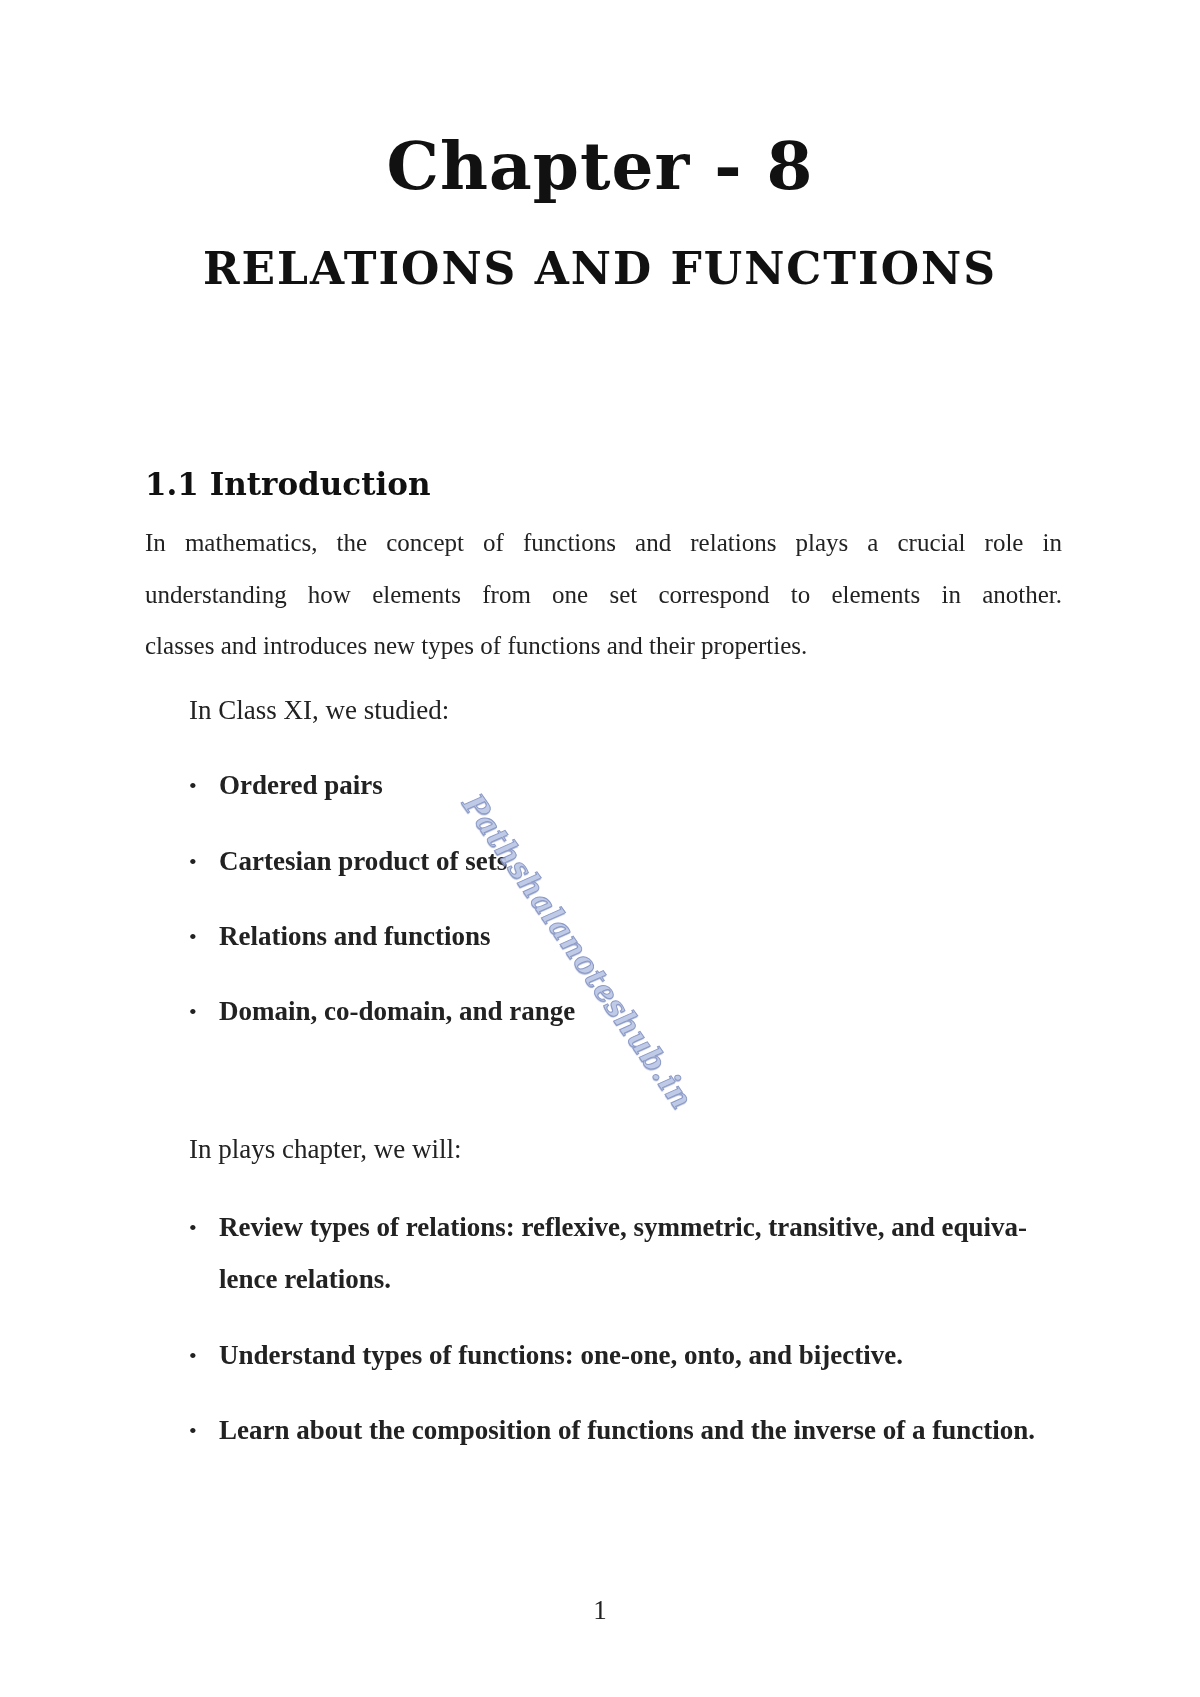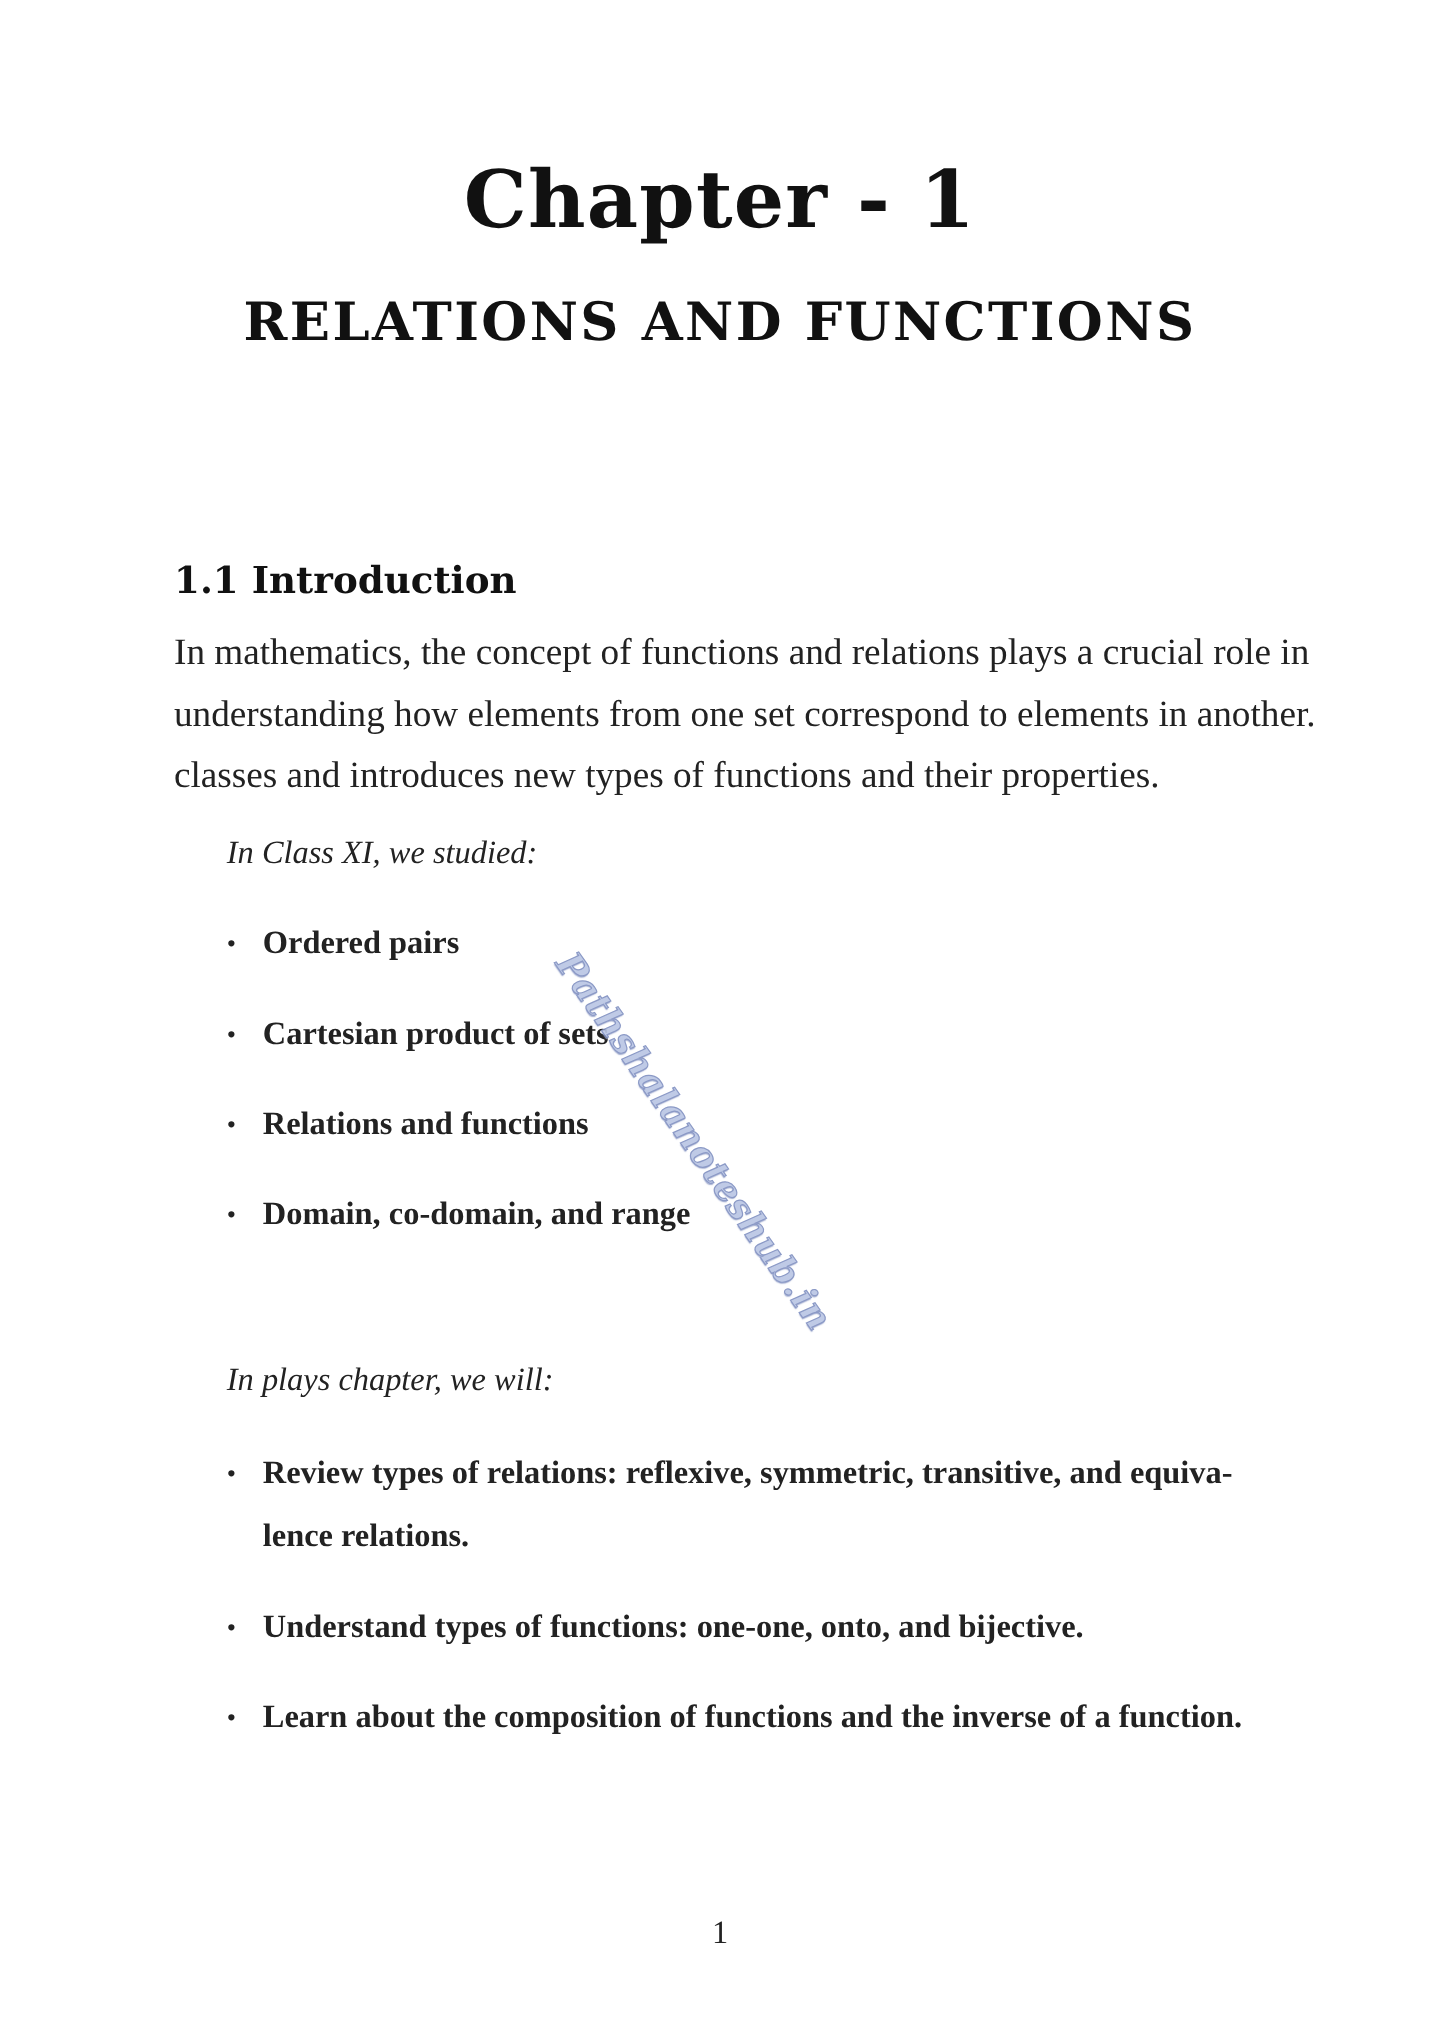--- a/index.html
+++ b/index.html
@@ -54,42 +54,41 @@
       font-size: 31px;
       line-height: 40px;
       color: #111;
     }
     .para {
       position: absolute;
       left: 145px;
       width: 917px;
       top: 517px;
       font-family: "Liberation Serif", serif;
-      font-size: 31px;
+      font-size: 25px;
       line-height: 51.5px;
       text-align: justify;
       color: #222;
     }
     .para-line {
       display: block;
       text-align: justify;
       text-align-last: justify;
       white-space: nowrap;
     }
     .para-line.last {
       text-align-last: left;
     }
     .indent-text {
       position: absolute;
       left: 189px;
       font-family: "Liberation Serif", serif;
       font-size: 27px;
       line-height: 40px;
       color: #222;
-      font-style: italic;
     }
     .bullet-list {
       position: absolute;
       left: 0; top: 0;
       margin: 0; padding: 0;
       list-style: none;
     }
     .bullet-item {
       position: absolute;
       left: 189px;
@@ -138,21 +137,21 @@
       font-size: 27px;
       line-height: 32px;
       color: #222;
     }
   </style>
 </head>
 <body>
 
 <div class="page">
 
-  <div class="chapter-title">Chapter - 1</div>
+  <div class="chapter-title">Chapter - 8</div>
   <div class="chapter-subtitle">RELATIONS AND FUNCTIONS</div>
 
   <div class="section-heading">1.1 Introduction</div>
 
   <div class="para">
     <span class="para-line">In mathematics, the concept of functions and relations plays a crucial role in</span>
     <span class="para-line">understanding how elements from one set correspond to elements in another.</span>
     <span class="para-line last">classes and introduces new types of functions and their properties.</span>
   </div>
 

